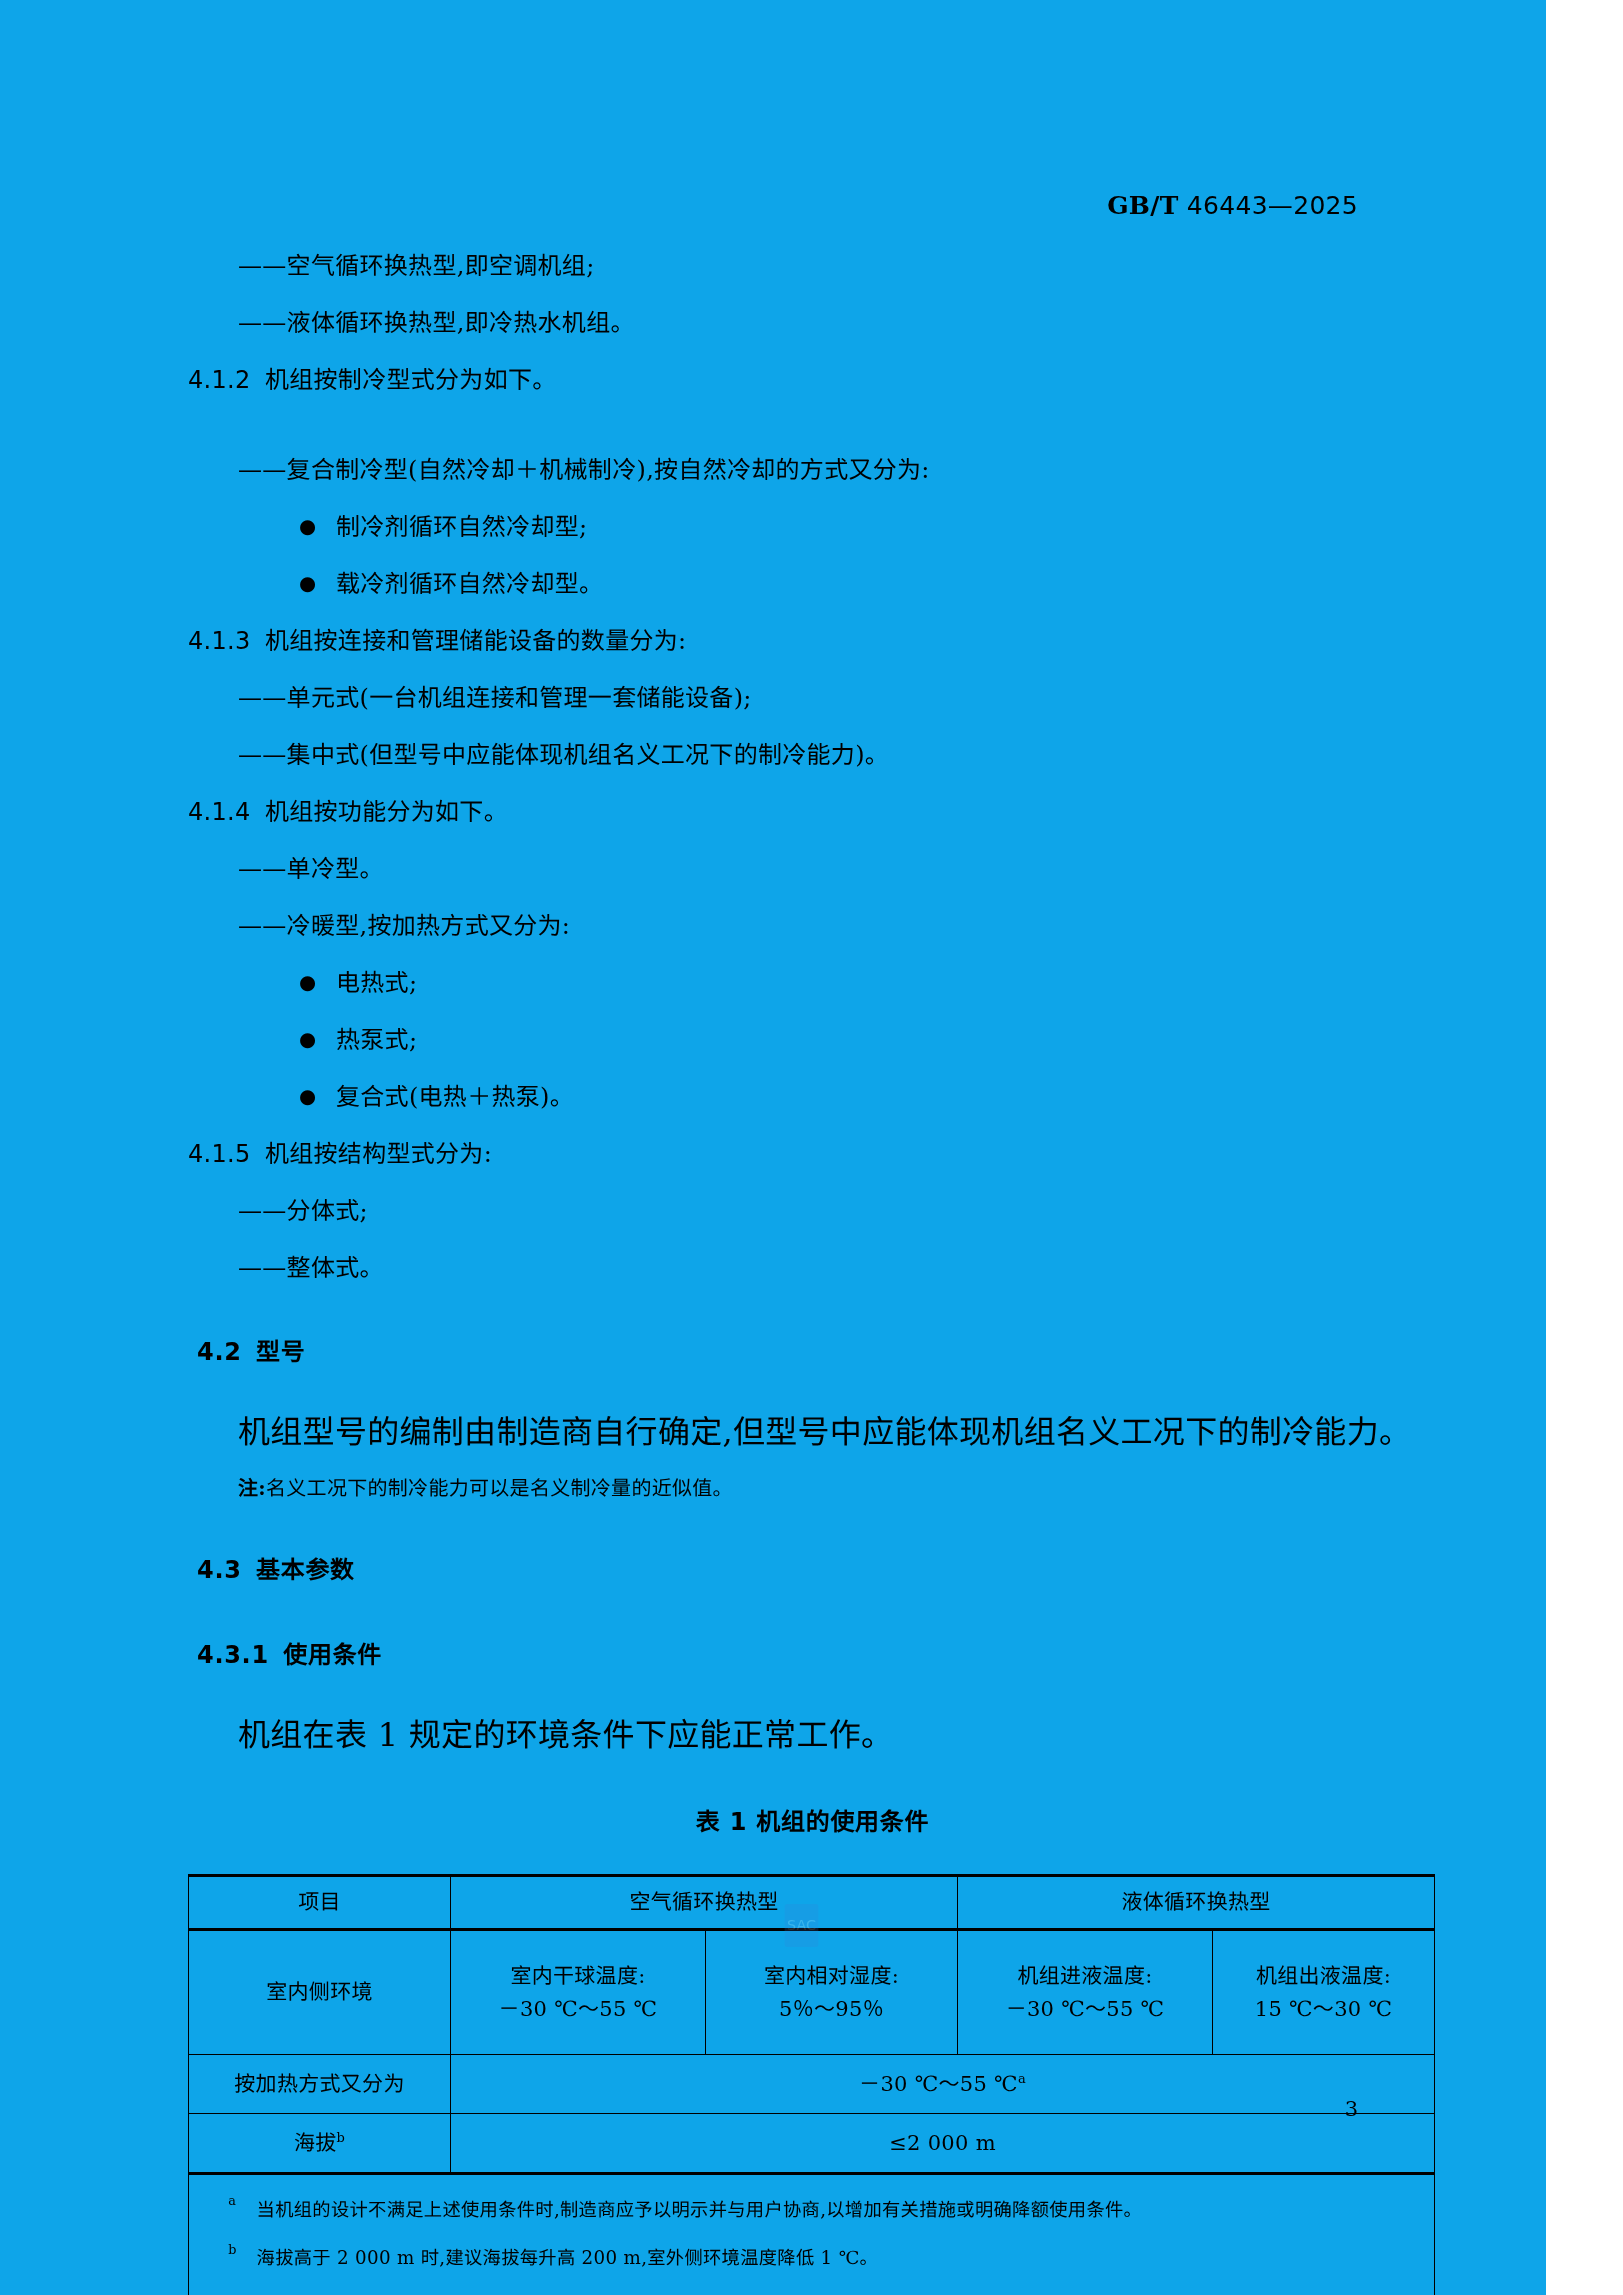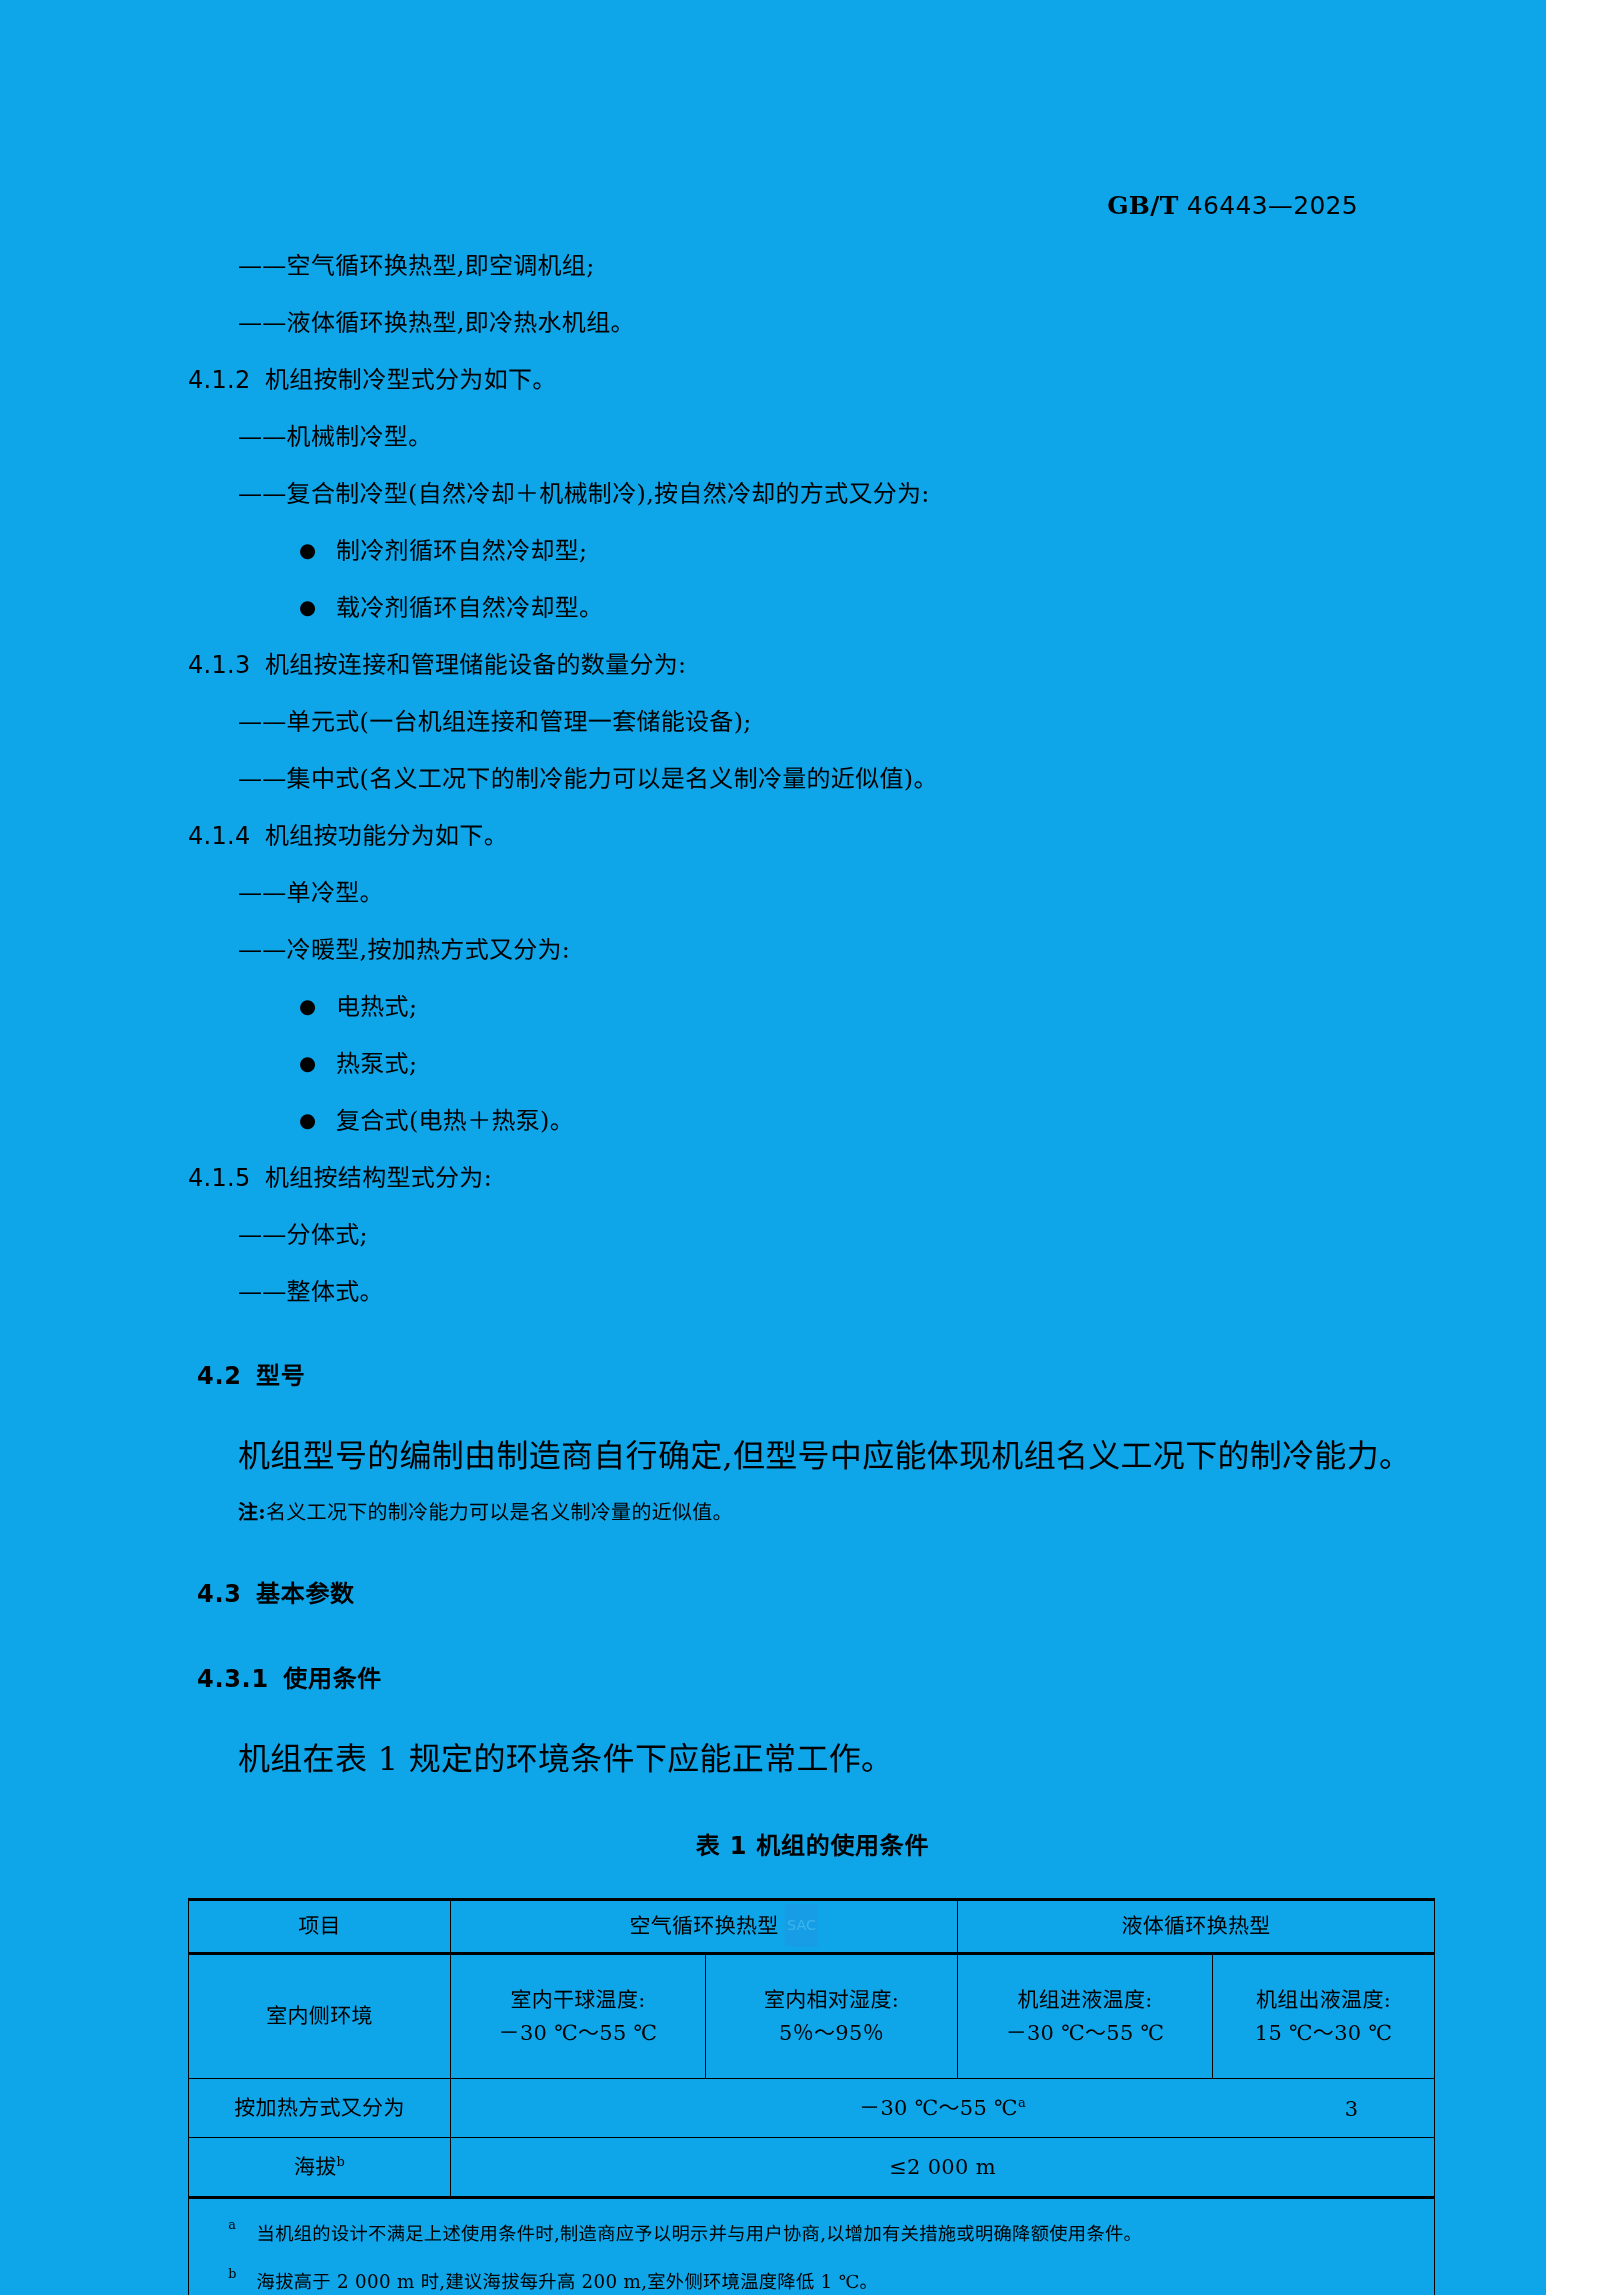--- a/index.html
+++ b/index.html
@@ -225,40 +225,39 @@
 
     <p class="dash-item">——空气循环换热型,即空调机组;</p>
     <div class="row-gap"></div>
     <p class="dash-item">——液体循环换热型,即冷热水机组。</p>
     <div class="row-gap"></div>
 
     <p class="clause-para">
       <span class="num">4.1.2</span><span>机组按制冷型式分为如下。</span>
     </p>
     <div class="row-gap"></div>
-    <p class="dash-item">——机械制冷型。</p>
     <div class="row-gap"></div>
     <p class="dash-item">——复合制冷型(自然冷却＋机械制冷),按自然冷却的方式又分为:</p>
     <div class="row-gap"></div>
     <p class="bullet-item">
       <span class="dot">●</span><span>制冷剂循环自然冷却型;</span>
     </p>
     <div class="row-gap"></div>
     <p class="bullet-item">
       <span class="dot">●</span><span>载冷剂循环自然冷却型。</span>
     </p>
     <div class="row-gap"></div>
 
     <p class="clause-para">
       <span class="num">4.1.3</span><span>机组按连接和管理储能设备的数量分为:</span>
     </p>
     <div class="row-gap"></div>
     <p class="dash-item">——单元式(一台机组连接和管理一套储能设备);</p>
     <div class="row-gap"></div>
-    <p class="dash-item">——集中式(名义工况下的制冷能力可以是名义制冷量的近似值)。</p>
+    <p class="dash-item">——集中式(但型号中应能体现机组名义工况下的制冷能力)。</p>
     <div class="row-gap"></div>
 
     <p class="clause-para">
       <span class="num">4.1.4</span><span>机组按功能分为如下。</span>
     </p>
     <div class="row-gap"></div>
     <p class="dash-item">——单冷型。</p>
     <div class="row-gap"></div>
     <p class="dash-item">——冷暖型,按加热方式又分为:</p>
     <div class="row-gap"></div>

